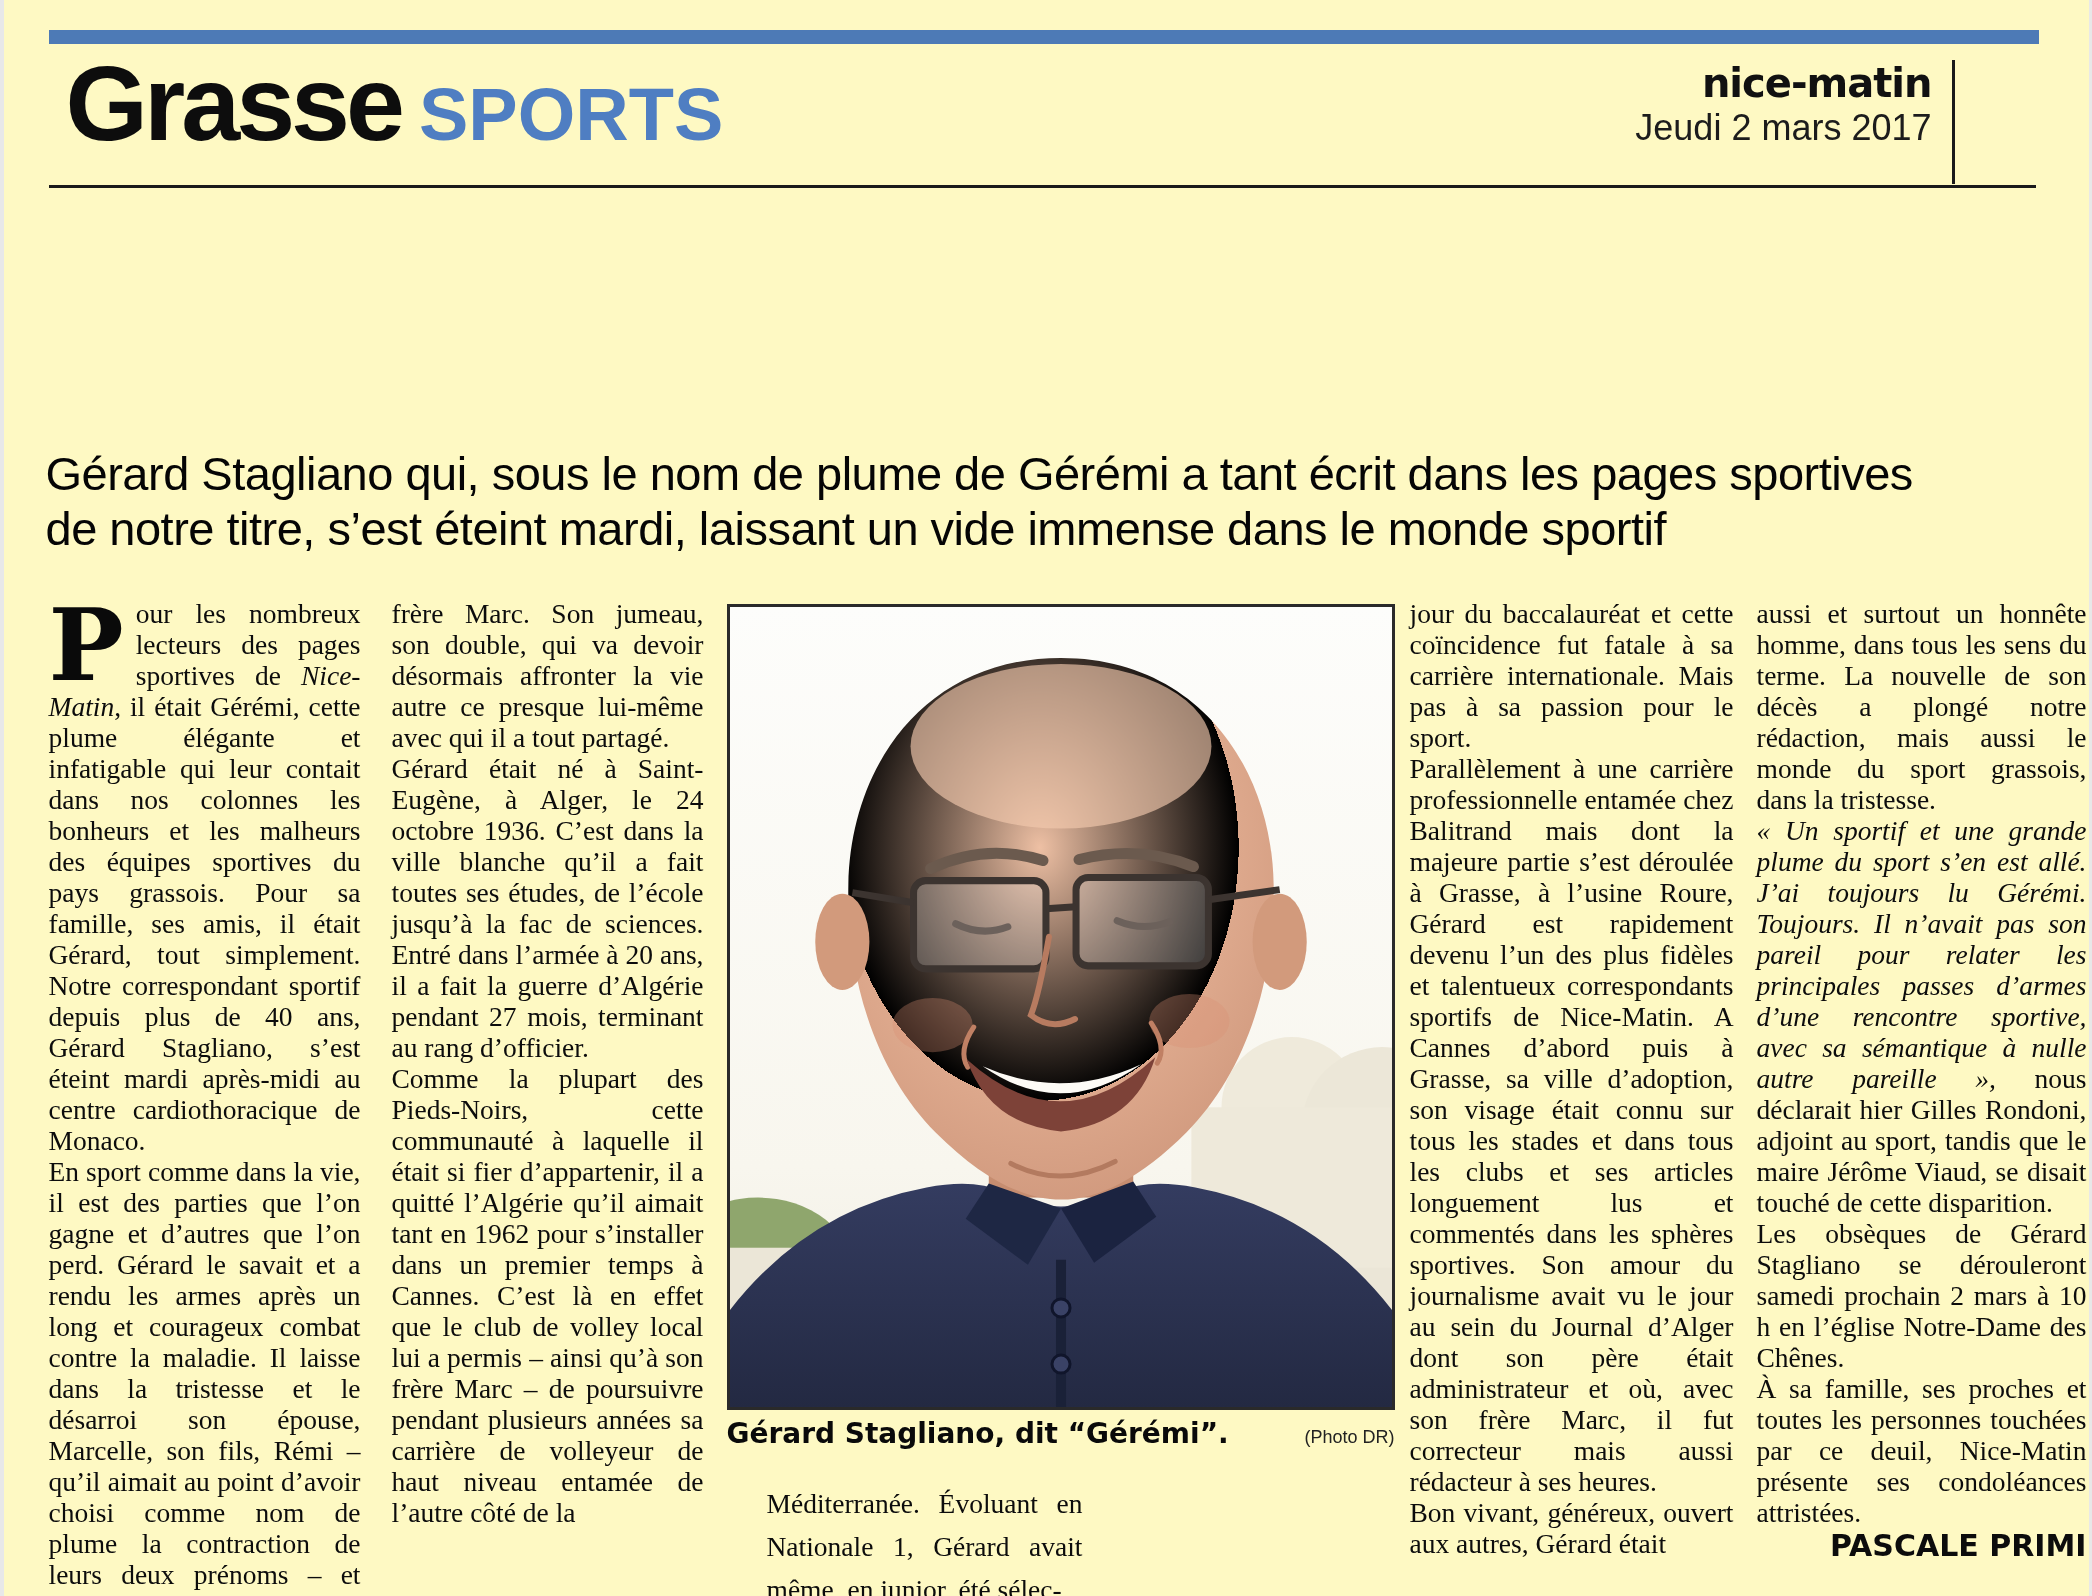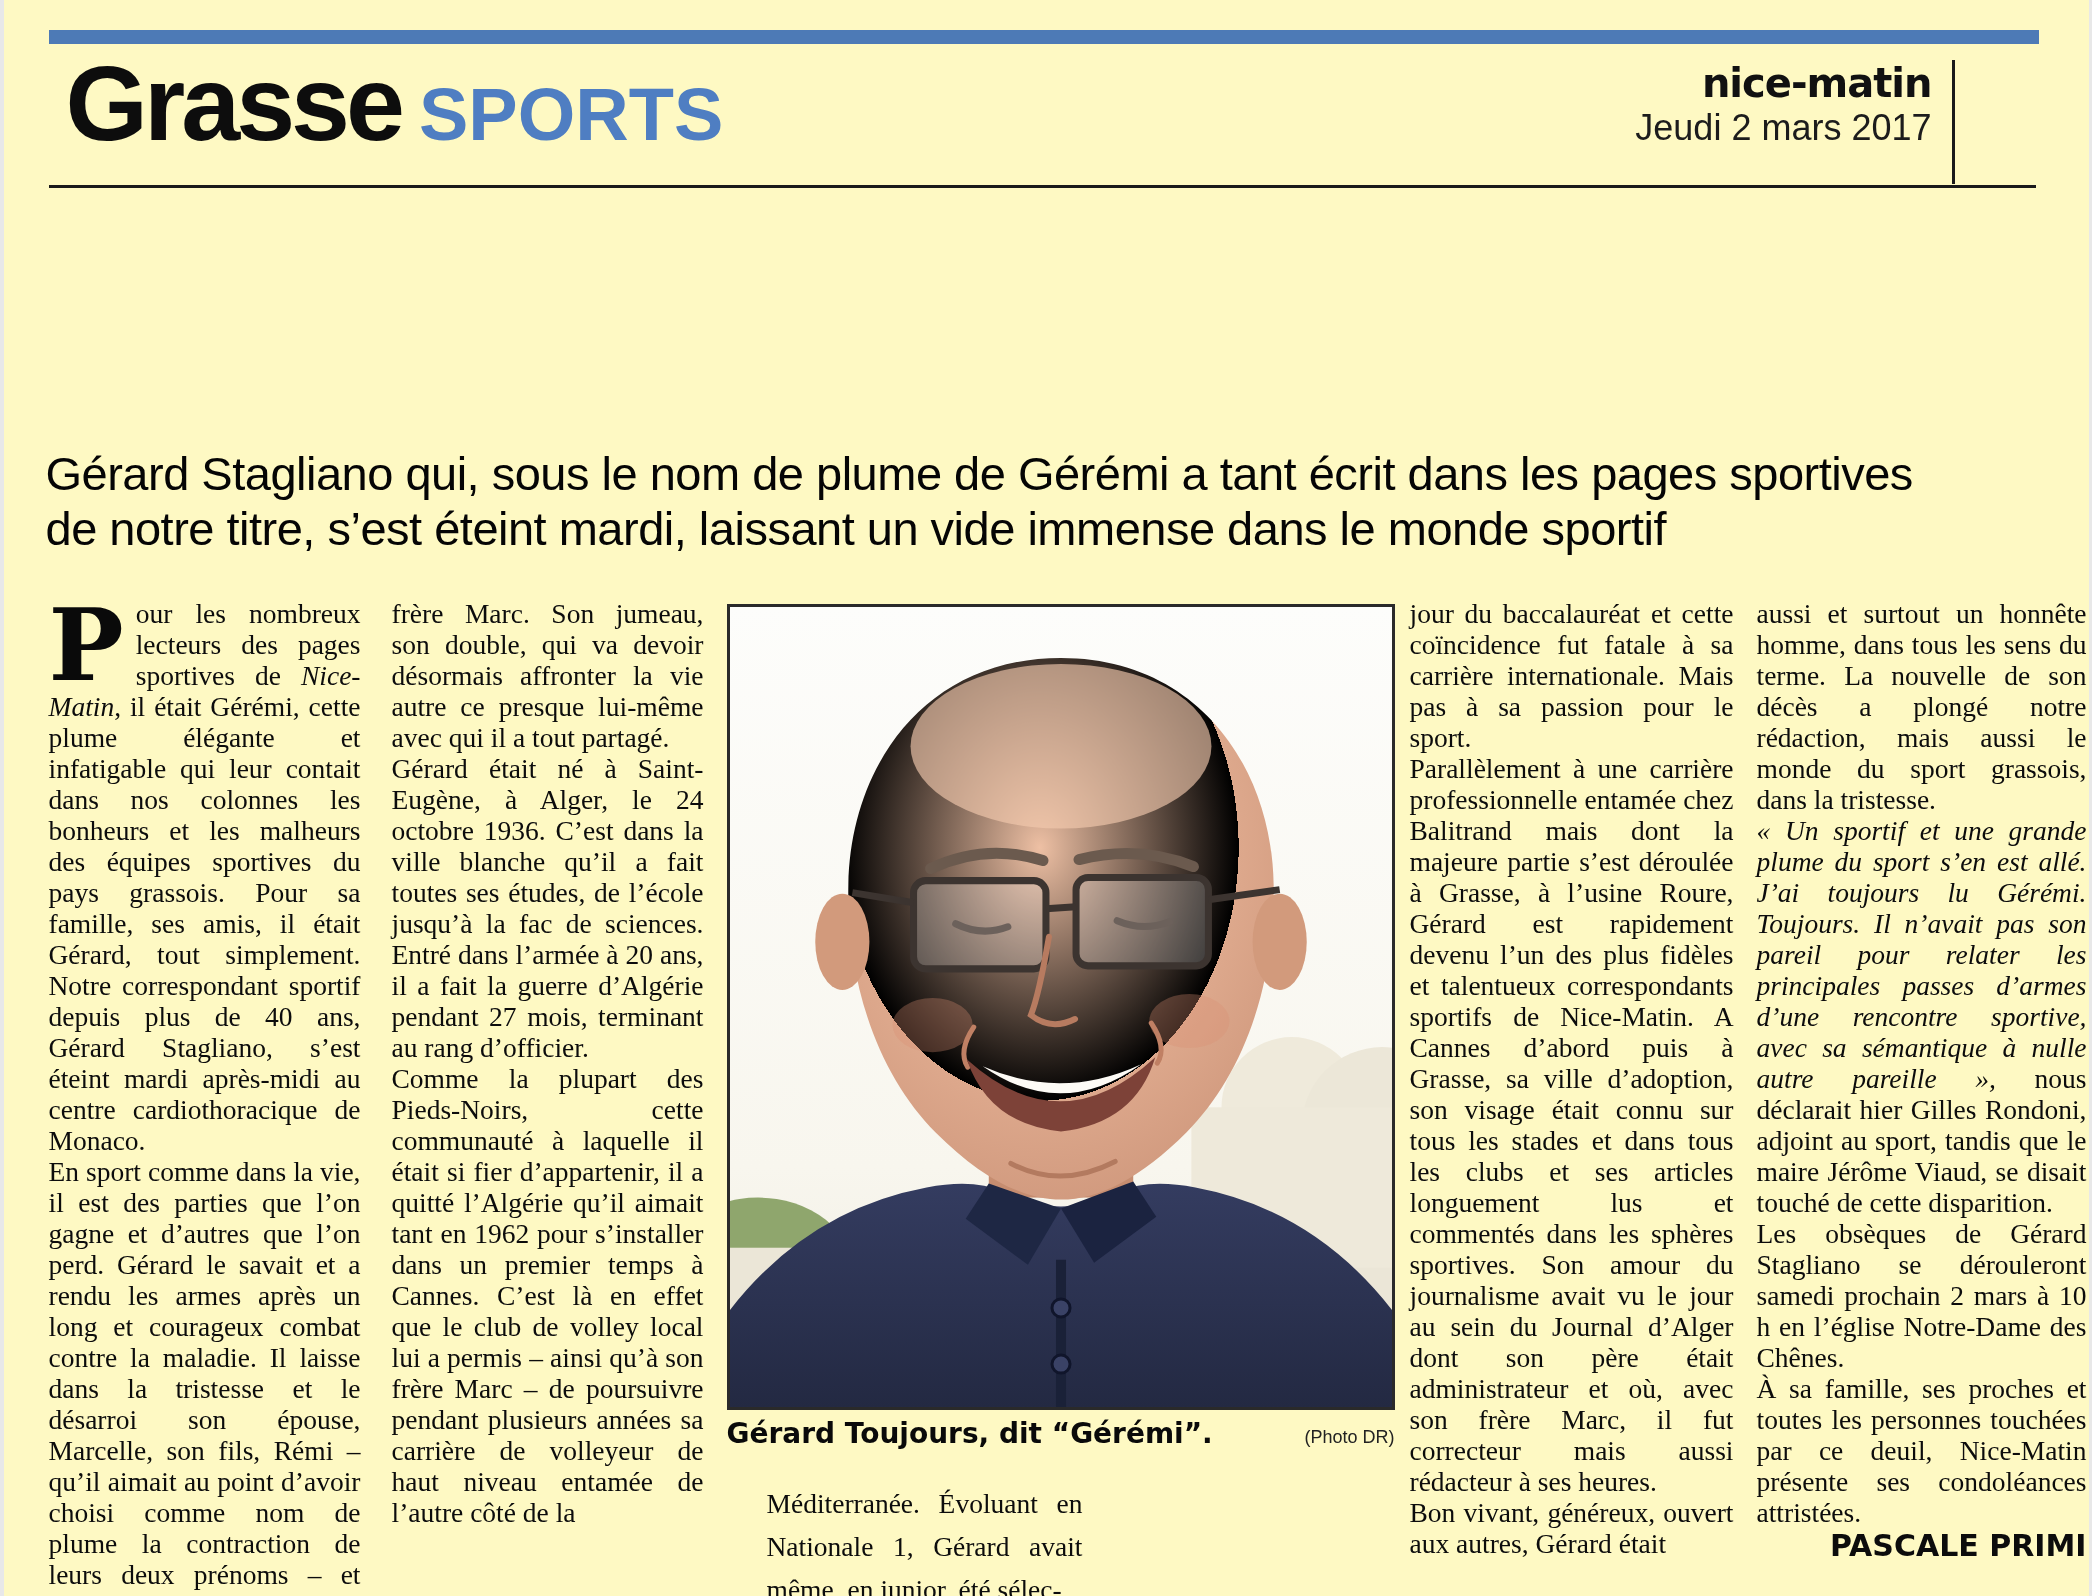--- a/index.html
+++ b/index.html
@@ -175,21 +175,21 @@
         <path d="M258,576 L330,601 L297,657 L235,611 Z" fill="#1e2744"></path>
         <path d="M402,574 L330,601 L363,655 L425,609 Z" fill="#1b2340"></path>
         <rect x="325" y="652" width="10" height="148" fill="#1a2138"></rect>
         <circle cx="330" cy="700" r="9" fill="#3a4266" stroke="#10152b" stroke-width="3"></circle>
         <circle cx="330" cy="756" r="9" fill="#3a4266" stroke="#10152b" stroke-width="3"></circle>
       </g>
     </svg>
   </figure>
 
   <div class="caption-row">
-    <span class="caption">Gérard Toujours, dit “Gérémi”.</span>
+    <span class="caption">Gérard Stagliano, dit “Gérémi”.</span>
     <span class="credit">(Photo DR)</span>
   </div>
 
   <div class="colbelow col3b">Méditerranée. Évoluant en Nationale 1, Gérard avait même, en junior, été sélec-</div>
 
   <div class="col col5">
     <p>jour du baccalauréat et cette coïncidence fut fatale à sa carrière internationale. Mais pas à sa passion pour le sport.</p>
     <p>Parallèlement à une carrière professionnelle entamée chez Balitrand mais dont la majeure partie s’est déroulée à Grasse, à l’usine Roure, Gérard est rapidement devenu l’un des plus fidèles et talentueux correspondants sportifs de Nice-Matin. A Cannes d’abord puis à Grasse, sa ville d’adoption, son visage était connu sur tous les stades et dans tous les clubs et ses articles longuement lus et commentés dans les sphères sportives. Son amour du journalisme avait vu le jour au sein du Journal d’Alger dont son père était administrateur et où, avec son frère Marc, il fut correcteur mais aussi rédacteur à ses heures.</p>
     <p>Bon vivant, généreux, ouvert aux autres, Gérard était</p>
   </div>

